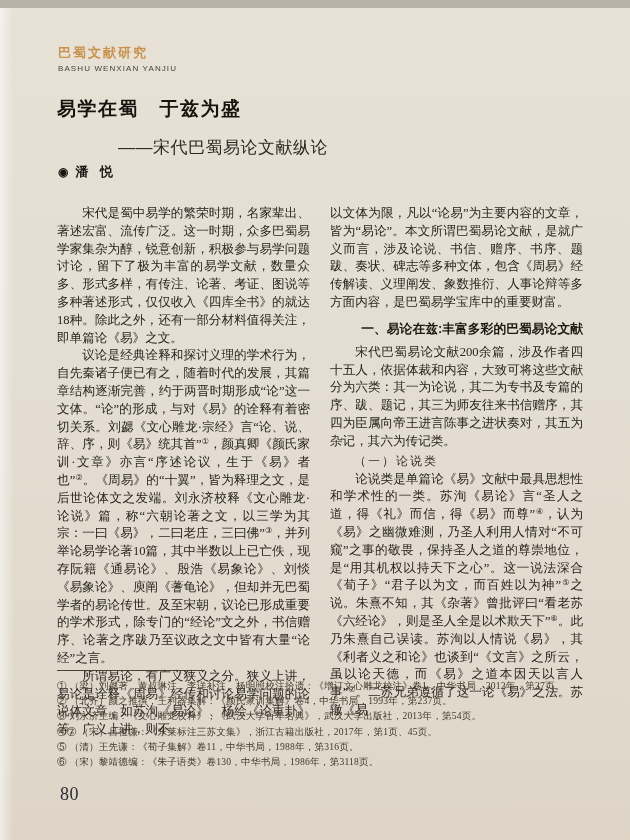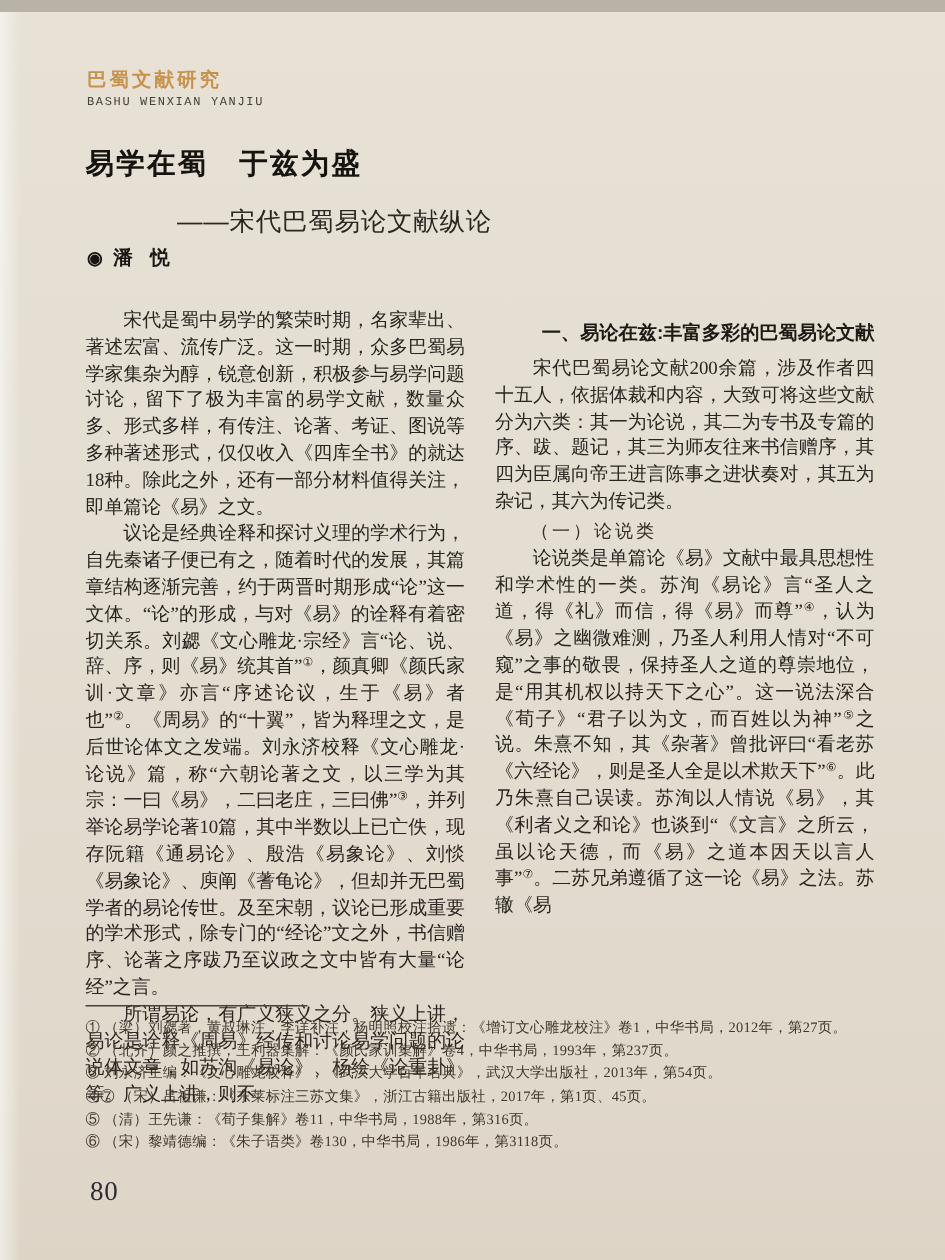--- a/index.html
+++ b/index.html
@@ -17,21 +17,21 @@
   }
 
   
   .journal-label { position:absolute; left:58px; top:36px; }
   .journal-cn {
     font-family:"Liberation Sans", sans-serif;
     font-size:13px; font-weight:bold; letter-spacing:2px;
     color:#c9924b;
   }
   .journal-en {
-    font-family:Liberation Mono, monospace;
+    font-family:Liberation Sans, sans-serif;
     font-size:8px; letter-spacing:1.1px; color:#46413a; margin-top:2px;
   }
 
   
   .article-title {
     position:absolute; left:57px; top:88px; margin:0;
     font-family:"Liberation Sans", sans-serif;
     font-size:19px; font-weight:bold; letter-spacing:1.5px;
     color:#17140f;
   }
@@ -105,20 +105,21 @@
     <span class="author-bullet">◉</span><span class="author-name">潘 悦</span>
   </div>
 
   <div class="columns">
     <div class="col">
       <p class="indent">宋代是蜀中易学的繁荣时期，名家辈出、著述宏富、流传广泛。这一时期，众多巴蜀易学家集杂为醇，锐意创新，积极参与易学问题讨论，留下了极为丰富的易学文献，数量众多、形式多样，有传注、论著、考证、图说等多种著述形式，仅仅收入《四库全书》的就达18种。除此之外，还有一部分材料值得关注，即单篇论《易》之文。</p>
       <p class="indent">议论是经典诠释和探讨义理的学术行为，自先秦诸子便已有之，随着时代的发展，其篇章结构逐渐完善，约于两晋时期形成“论”这一文体。“论”的形成，与对《易》的诠释有着密切关系。刘勰《文心雕龙·宗经》言“论、说、辞、序，则《易》统其首”<sup>①</sup>，颜真卿《颜氏家训·文章》亦言“序述论议，生于《易》者也”<sup>②</sup>。《周易》的“十翼”，皆为释理之文，是后世论体文之发端。刘永济校释《文心雕龙·论说》篇，称“六朝论著之文，以三学为其宗：一曰《易》，二曰老庄，三曰佛”<sup>③</sup>，并列举论易学论著10篇，其中半数以上已亡佚，现存阮籍《通易论》、殷浩《易象论》、刘惔《易象论》、庾阐《蓍龟论》，但却并无巴蜀学者的易论传世。及至宋朝，议论已形成重要的学术形式，除专门的“经论”文之外，书信赠序、论著之序跋乃至议政之文中皆有大量“论经”之言。</p>
       <p class="indent">所谓易论，有广义狭义之分。狭义上讲，易论是诠释《周易》经传和讨论易学问题的论说体文章，如苏洵《易论》、杨绘《论重卦》等。广义上讲，则不</p>
     </div>
     <div class="col">
+      <p>以文体为限，凡以“论易”为主要内容的文章，皆为“易论”。本文所谓巴蜀易论文献，是就广义而言，涉及论说、书信、赠序、书序、题跋、奏状、碑志等多种文体，包含《周易》经传解读、义理阐发、象数推衍、人事论辩等多方面内容，是巴蜀易学宝库中的重要财富。</p>
       <h2 class="section-heading">一、易论在兹:丰富多彩的巴蜀易论文献</h2>
       <p class="indent">宋代巴蜀易论文献200余篇，涉及作者四十五人，依据体裁和内容，大致可将这些文献分为六类：其一为论说，其二为专书及专篇的序、跋、题记，其三为师友往来书信赠序，其四为臣属向帝王进言陈事之进状奏对，其五为杂记，其六为传记类。</p>
       <div class="sub-heading">（一）论说类</div>
       <p class="indent">论说类是单篇论《易》文献中最具思想性和学术性的一类。苏洵《易论》言“圣人之道，得《礼》而信，得《易》而尊”<sup>④</sup>，认为《易》之幽微难测，乃圣人利用人情对“不可窥”之事的敬畏，保持圣人之道的尊崇地位，是“用其机权以持天下之心”。这一说法深合《荀子》“君子以为文，而百姓以为神”<sup>⑤</sup>之说。朱熹不知，其《杂著》曾批评曰“看老苏《六经论》，则是圣人全是以术欺天下”<sup>⑥</sup>。此乃朱熹自己误读。苏洵以人情说《易》，其《利者义之和论》也谈到“《文言》之所云，虽以论天德，而《易》之道本因天以言人事”<sup>⑦</sup>。二苏兄弟遵循了这一论《易》之法。苏辙《易</p>
     </div>
   </div>
 
   <div class="footnotes">
     <div class="fn-rule"></div>
     <div class="fn">① （梁）刘勰著，黄叔琳注，李详补注，杨明照校注拾遗：《增订文心雕龙校注》卷1，中华书局，2012年，第27页。</div>

